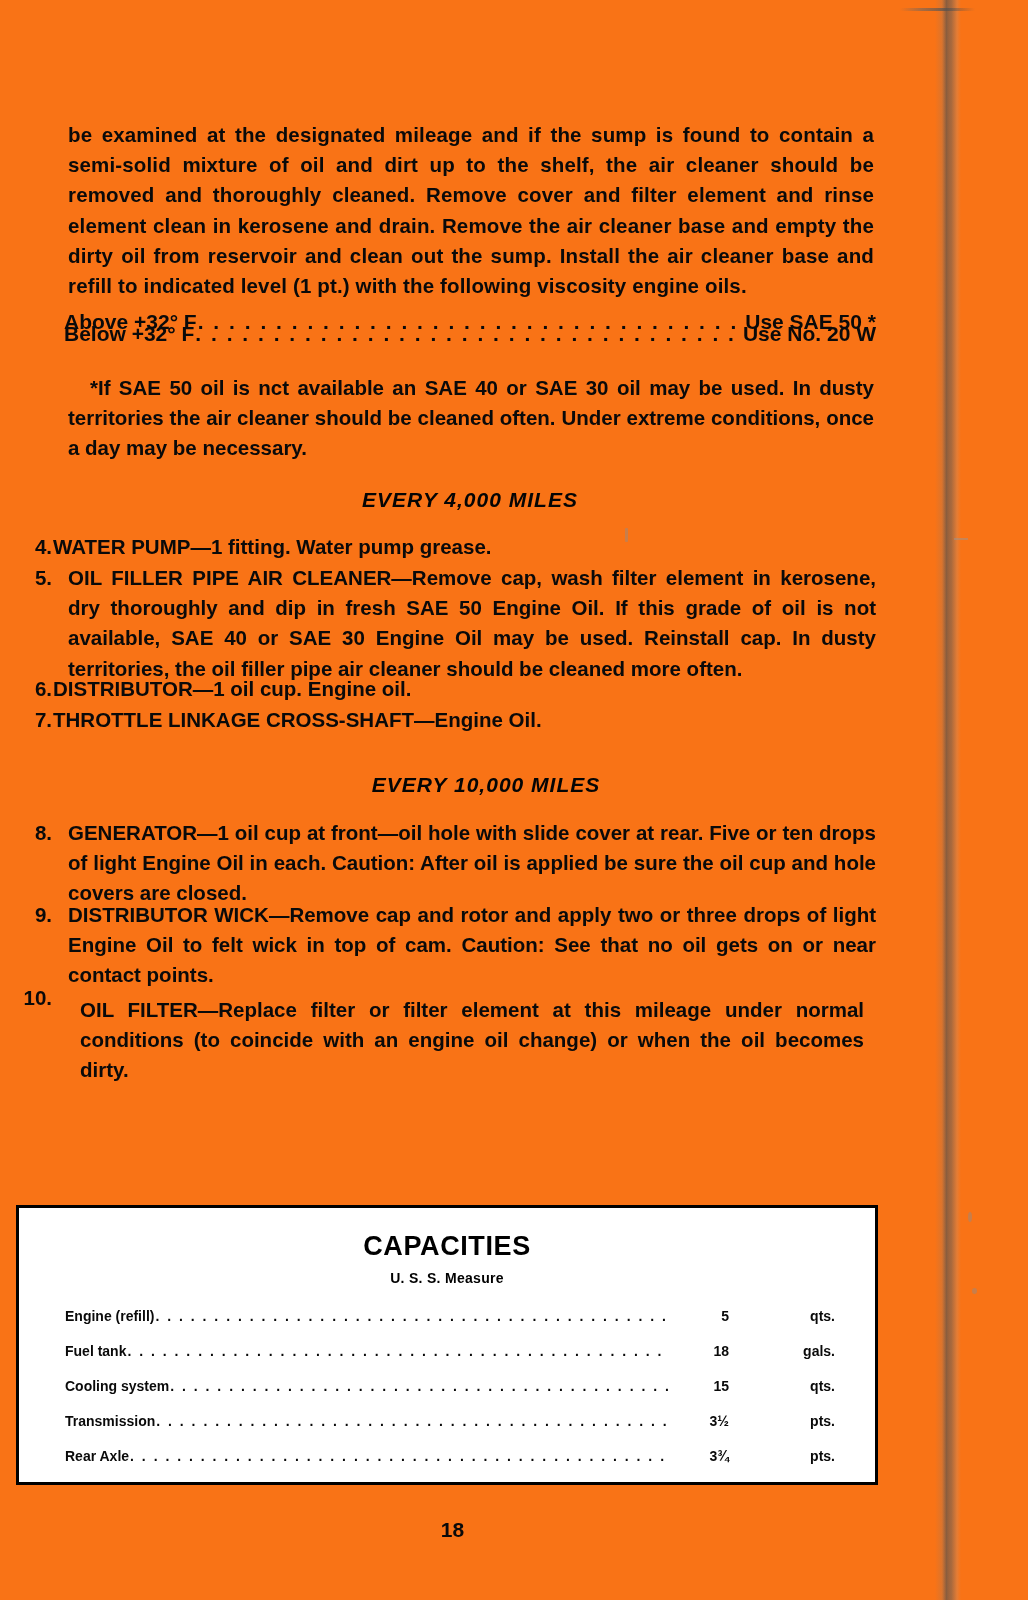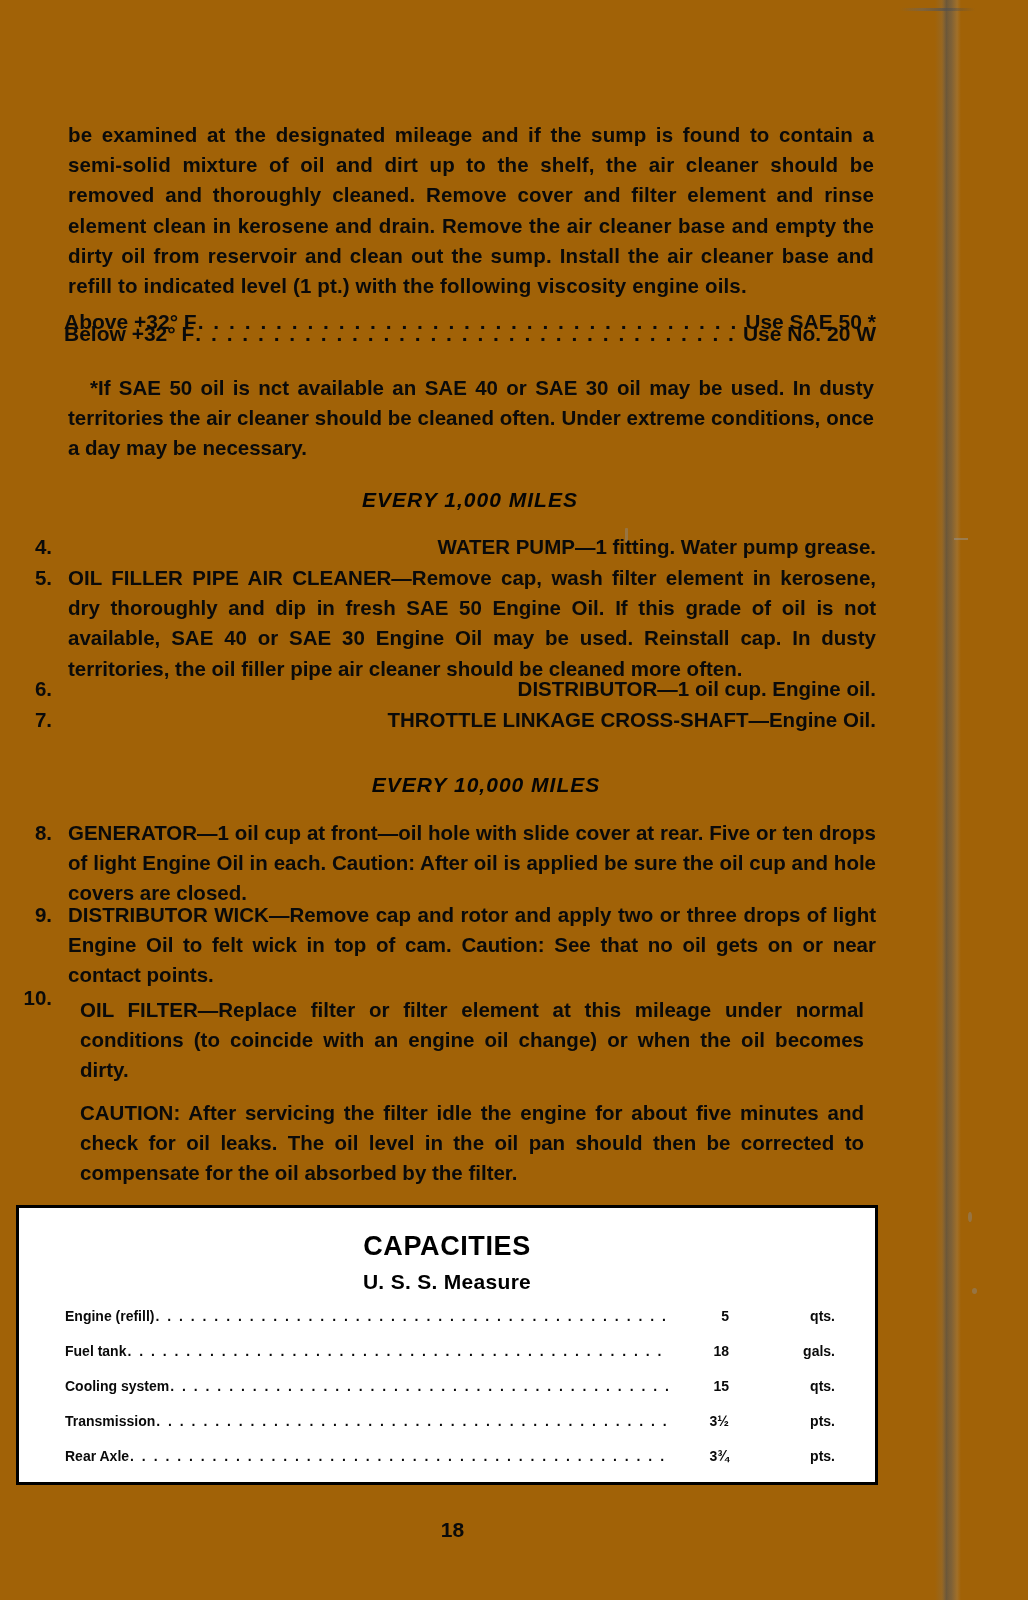--- a/index.html
+++ b/index.html
@@ -8,21 +8,21 @@
     padding: 0;
     background: #ffffff;
   }
   body {
     font-family: "Liberation Sans", sans-serif;
   }
   #page {
     position: relative;
     width: 1028px;
     height: 1600px;
-    background: #a16207;
+    background: #f97316;
     overflow: hidden;
   }
   
   .scan-edge-band {
     position: absolute;
     top: 0;
     left: 935px;
     width: 26px;
     height: 1600px;
     background: linear-gradient(to right,
@@ -150,21 +150,21 @@
     top: 0;
     width: 38px;
     text-align: right;
     font-weight: 700;
   }
   .li .body {
     display: block;
     margin-left: 54px;
     text-align: justify;
   }
-  .li .body.nojust { text-align: right; margin-left: 39px; }
+  .li .body.nojust { text-align: left; margin-left: 39px; }
   .li .body p { margin: 12px; }
 
   
   .cap-box {
     position: absolute;
     left: 16px;
     top: 1205px;
     width: 862px;
     height: 280px;
     border: 3px solid #000000;
@@ -181,21 +181,21 @@
     font-weight: 700;
     letter-spacing: 0.6px;
     color: #000;
   }
   .cap-sub {
     position: absolute;
     left: 0;
     top: 62px;
     width: 856px;
     text-align: center;
-    font-size: 21px;
+    font-size: 14px;
     font-weight: 700;
     letter-spacing: 0.3px;
     color: #000;
   }
   .cap-rows {
     position: absolute;
     left: 46px;
     top: 100px;
     width: 770px;
   }
@@ -265,21 +265,21 @@
     <div class="leader-row" style="top:322px;">
       <span class="lbl">Below +32° F</span>
       <span class="dots">. . . . . . . . . . . . . . . . . . . . . . . . . . . . . . . . . . . . . . . . . . . . . . . . . . . . . . . . . . . . . . . . . . . . . . . . . . . . . . . . . . . . . . . . . . . . . . . . . . . . . . . .</span>
       <span class="val">Use No. 20 W</span>
     </div>
 
     <div class="sub-note" style="top:373px;">
       <span class="ind"></span><span>*If SAE 50 oil is nct available an SAE 40 or SAE 30 oil may be used. In dusty territories the air cleaner should be cleaned often. Under extreme conditions, once a day may be necessary.</span>
     </div>
 
-    <div class="section-head" style="top:488px;">EVERY 1,000 MILES</div>
+    <div class="section-head" style="top:488px;">EVERY 4,000 MILES</div>
 
     <div class="li" style="top:532px;">
       <span class="num">4.</span>
       <span class="body nojust">WATER PUMP—1 fitting. Water pump grease.</span>
     </div>
 
     <div class="li" style="top:563px;">
       <span class="num">5.</span>
       <span class="body">OIL FILLER PIPE AIR CLEANER—Remove cap, wash filter element in kerosene, dry thoroughly and dip in fresh SAE 50 Engine Oil. If this grade of oil is not available, SAE 40 or SAE 30 Engine Oil may be used. Reinstall cap. In dusty territories, the oil filler pipe air cleaner should be cleaned more often.</span>
     </div>
@@ -303,21 +303,20 @@
 
     <div class="li" style="top:900px;">
       <span class="num">9.</span>
       <span class="body">DISTRIBUTOR WICK—Remove cap and rotor and apply two or three drops of light Engine Oil to felt wick in top of cam. Caution: See that no oil gets on or near contact points.</span>
     </div>
 
     <div class="li" style="top:983px;">
       <span class="num">10.</span>
       <span class="body">
         <p>OIL FILTER—Replace filter or filter element at this mileage under normal conditions (to coincide with an engine oil change) or when the oil becomes dirty.</p>
-        <p>CAUTION: After servicing the filter idle the engine for about five minutes and check for oil leaks. The oil level in the oil pan should then be corrected to compensate for the oil absorbed by the filter.</p>
       </span>
     </div>
 
     <div class="cap-box">
       <div class="cap-title">CAPACITIES</div>
       <div class="cap-sub">U. S. S. Measure</div>
       <div class="cap-rows">
 
         <div class="cap-row">
           <span class="c-name">Engine (refill)</span>

